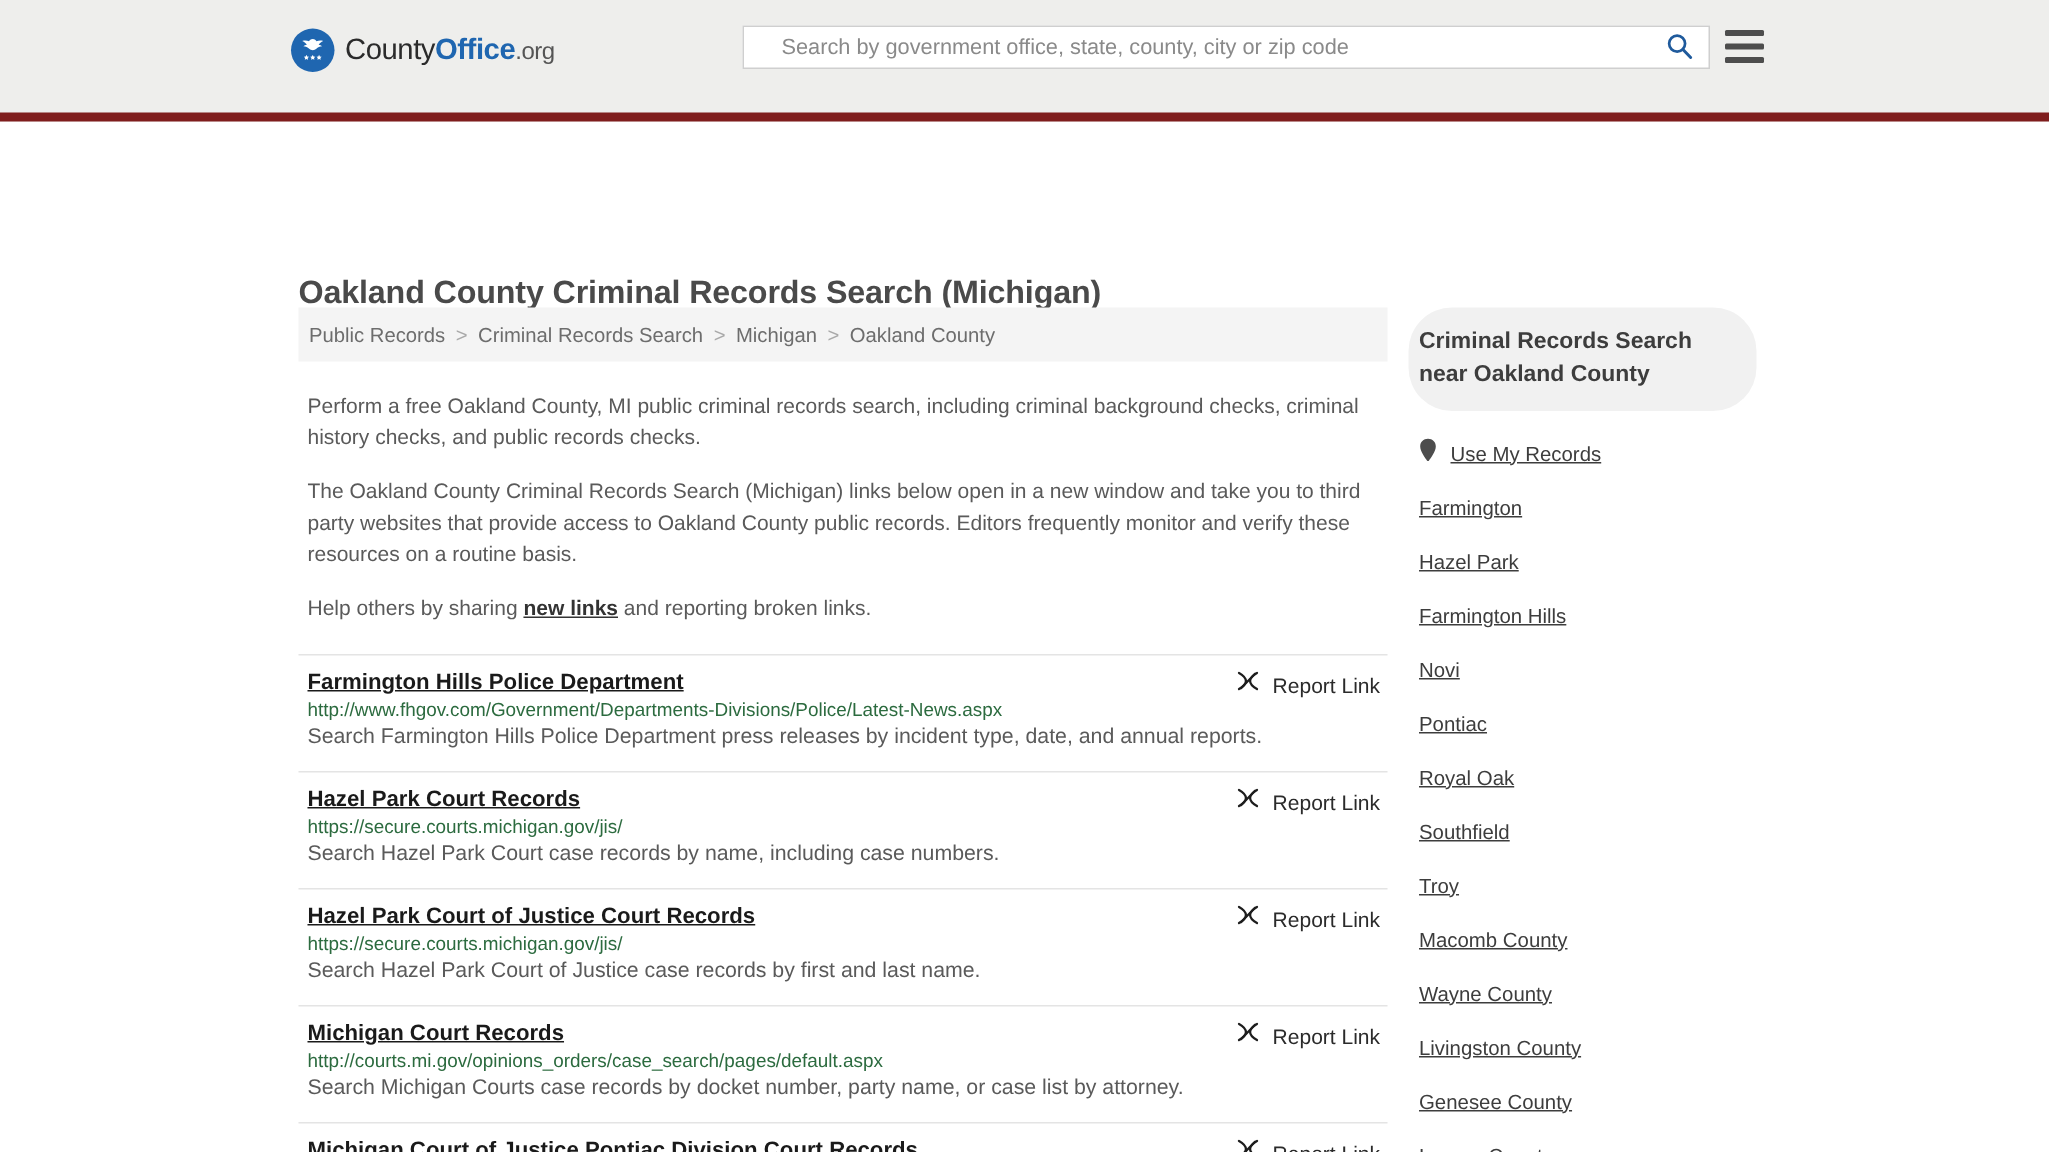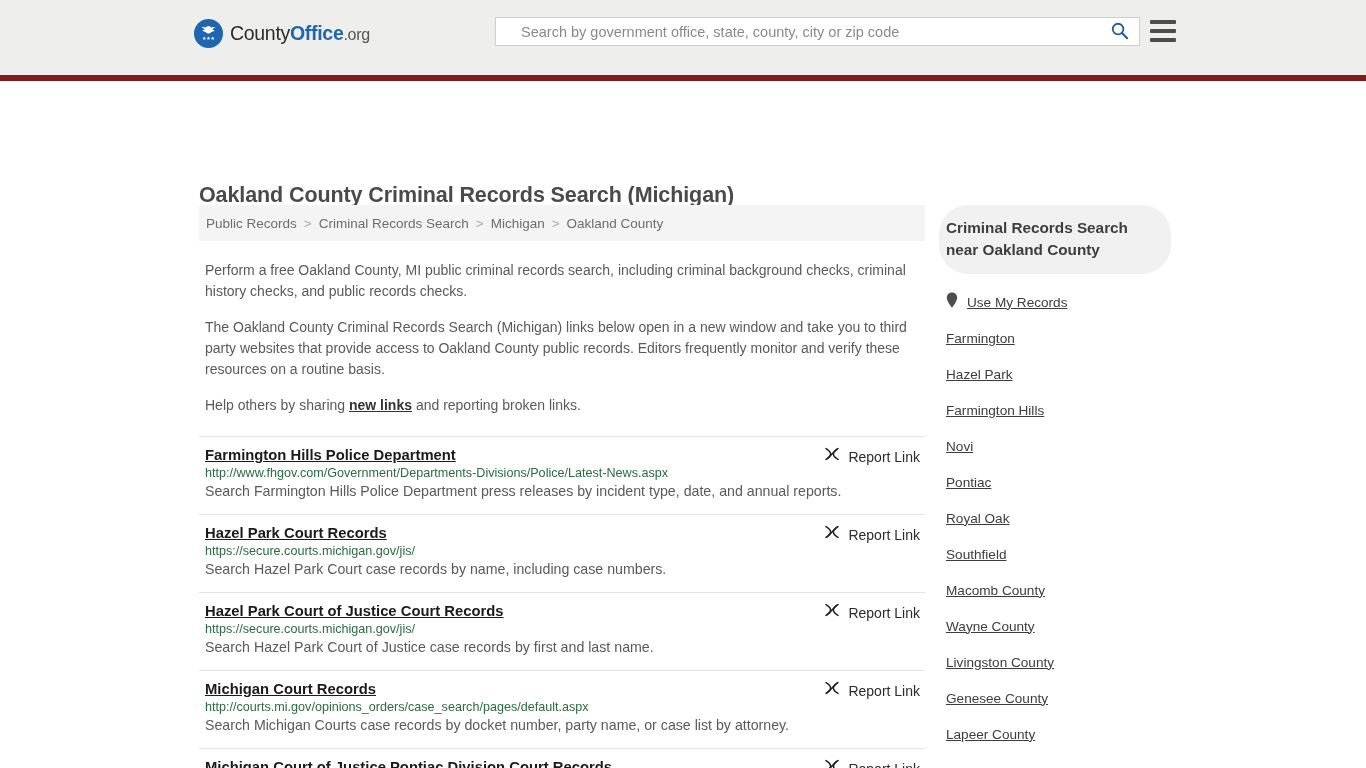--- a/index.html
+++ b/index.html
@@ -384,20 +384,23 @@
       <li>
           <a class="side-link">Pontiac</a>
         </li>
       <li>
           <a class="side-link">Royal Oak</a>
         </li>
       <li>
           <a class="side-link">Southfield</a>
         </li>
       <li>
+          <a class="side-link">Troy</a>
+        </li>
+      <li>
           <a class="side-link">Macomb County</a>
         </li>
       <li>
           <a class="side-link">Wayne County</a>
         </li>
       <li>
           <a class="side-link">Livingston County</a>
         </li>
       <li>
           <a class="side-link">Genesee County</a>

